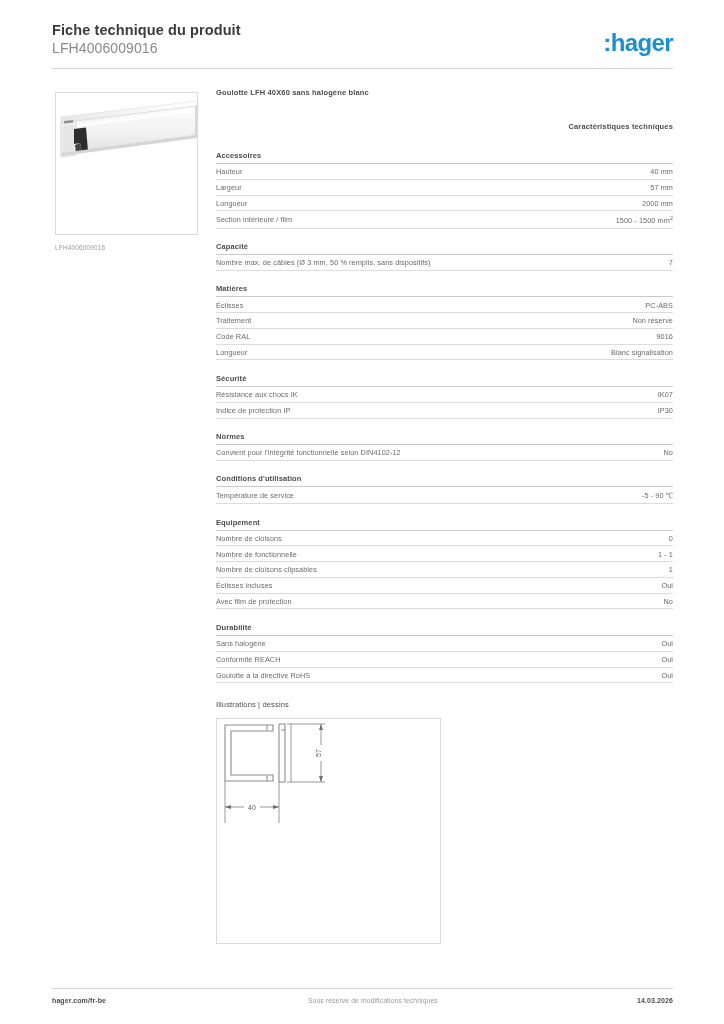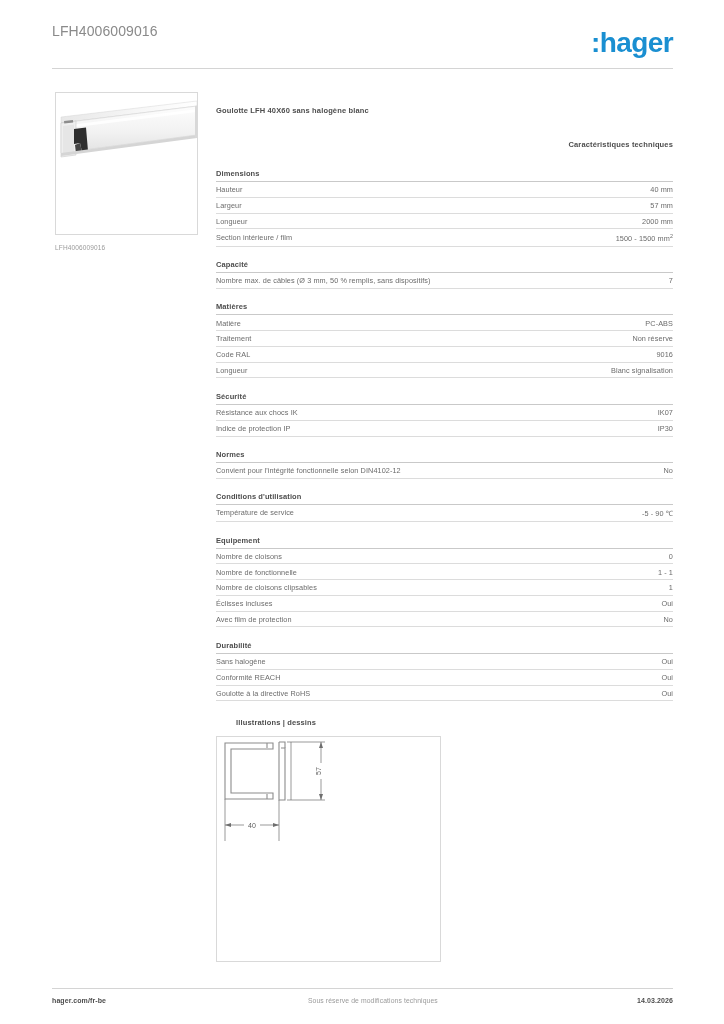--- a/index.html
+++ b/index.html
@@ -36,21 +36,21 @@
     font-weight: normal;
     color: #8a8a8a;
     letter-spacing: 0.1px;
     line-height: 17px;
     margin-top: 1px;
   }
   .brand-logo {
     position: absolute;
     right: 0;
     top: 8px;
-    font-size: 28px;
+    font-size: 24px;
     font-weight: bold;
     color: #1a8fd1;
     letter-spacing: -0.6px;
     line-height: 26px;
   }
   .header-rule {
     position: absolute;
     left: 52px;
     top: 68px;
     width: 621px;
@@ -78,21 +78,21 @@
     margin-top: 9px;
     font-size: 6.5px;
     color: #9a9a9a;
     letter-spacing: 0.15px;
   }
 
   
   .spec-col {
     position: absolute;
     left: 216px;
-    top: 106px;
+    top: 88px;
     width: 457px;
   }
   .product-name {
     font-size: 7.5px;
     font-weight: bold;
     color: #4d4d4d;
     letter-spacing: 0.15px;
     margin-bottom: 25px;
   }
   .tech-heading {
@@ -109,21 +109,21 @@
     font-size: 7.5px;
     font-weight: bold;
     color: #4d4d4d;
     letter-spacing: 0.1px;
     padding-bottom: 3px;
     border-bottom: 1px solid #c9c9c9;
   }
   .spec-row {
     display: flex;
     justify-content: space-between;
-    align-items: flex-start;
+    align-items: center;
     border-bottom: 1px solid #dcdcdc;
     padding: 3.2px 0 2.6px 0;
   }
   .spec-label {
     font-size: 7.3px;
     color: #6b6b6b;
     letter-spacing: 0.08px;
     white-space: nowrap;
   }
   .spec-value {
@@ -132,26 +132,25 @@
     letter-spacing: 0.08px;
     text-align: right;
     white-space: nowrap;
     padding-left: 10px;
   }
   .spec-value sup { font-size: 5.4px; vertical-align: super; }
 
   
   .illus-heading {
     font-size: 7.5px;
-    font-weight: bold;
+    font-weight: normal;
     color: #4d4d4d;
     letter-spacing: 0.15px;
     margin-top: 17px;
     margin-bottom: 9px;
-    margin-left: 20px;
   }
   .illus-box {
     width: 223px;
     height: 224px;
     border: 1px solid #d9d9d9;
     background: #ffffff;
     position: relative;
   }
   .illus-box svg { display: block; }
 
@@ -191,20 +190,21 @@
     font-size: 7px;
     font-weight: bold;
     color: #4d4d4d;
     letter-spacing: 0.1px;
   }
 </style>
 </head>
 <body>
 
 <div class="header">
+  <div class="doc-title">Fiche technique du produit</div>
   <div class="doc-subtitle">LFH4006009016</div>
   <div class="brand-logo" style="color: rgb(26, 143, 209);">:hager</div>
 </div>
 <div class="header-rule"></div>
 
 <div class="photo-col">
   <div class="photo-box">
     <svg width="141" height="141" viewBox="0 0 141 141">
       <defs>
         <linearGradient id="faceGrad" x1="0" y1="0" x2="0" y2="1">
@@ -243,21 +243,21 @@
   <div class="photo-caption">LFH4006009016</div>
 </div>
 
 <div class="spec-col">
 
   <div class="product-name">Goulotte LFH 40X60 sans halogène blanc</div>
   <div class="tech-heading">Caractéristiques techniques</div>
 
   <div id="groups-container">
       <div class="spec-group">
-        <div class="group-title">Dimensions</div>
+        <div class="group-title">Accessoires</div>
         <div class="spec-row">
           <div class="spec-label">Hauteur</div>
           <div class="spec-value">40 mm</div>
         </div>
         <div class="spec-row">
           <div class="spec-label">Largeur</div>
           <div class="spec-value">57 mm</div>
         </div>
         <div class="spec-row">
           <div class="spec-label">Longueur</div>
@@ -271,21 +271,21 @@
       <div class="spec-group">
         <div class="group-title">Capacité</div>
         <div class="spec-row">
           <div class="spec-label">Nombre max. de câbles (Ø 3 mm, 50 % remplis, sans dispositifs)</div>
           <div class="spec-value">7</div>
         </div>
       </div>
       <div class="spec-group">
         <div class="group-title">Matières</div>
         <div class="spec-row">
-          <div class="spec-label">Matière</div>
+          <div class="spec-label">Éclisses</div>
           <div class="spec-value">PC-ABS</div>
         </div>
         <div class="spec-row">
           <div class="spec-label">Traitement</div>
           <div class="spec-value">Non réserve</div>
         </div>
         <div class="spec-row">
           <div class="spec-label">Code RAL</div>
           <div class="spec-value">9016</div>
         </div>

